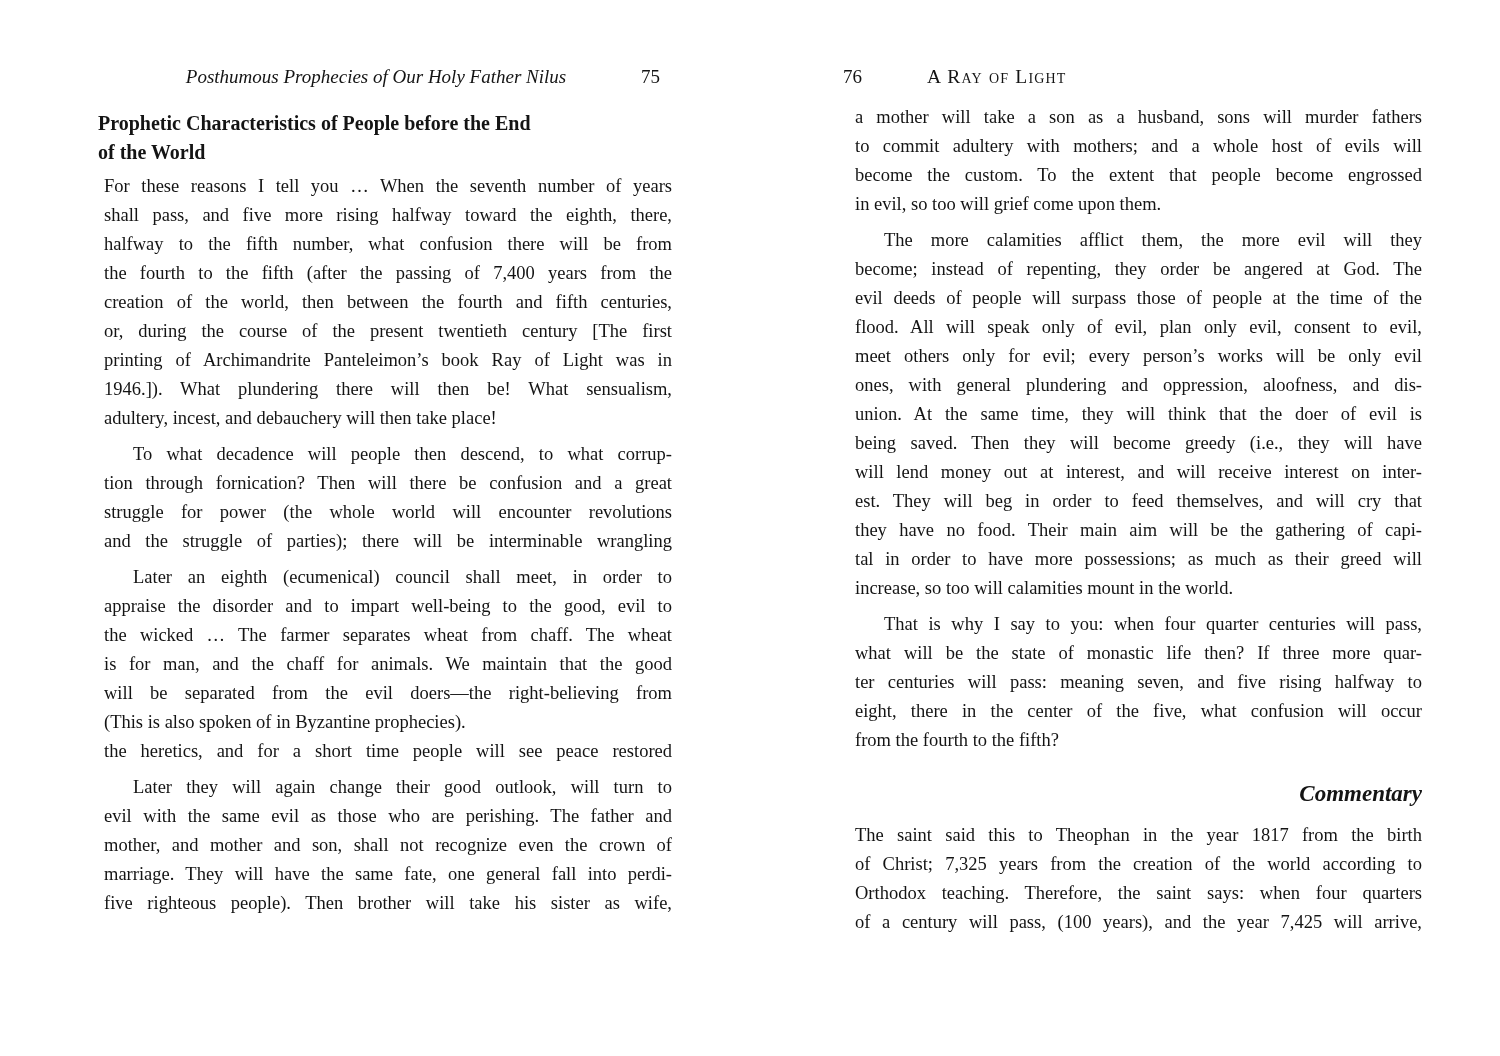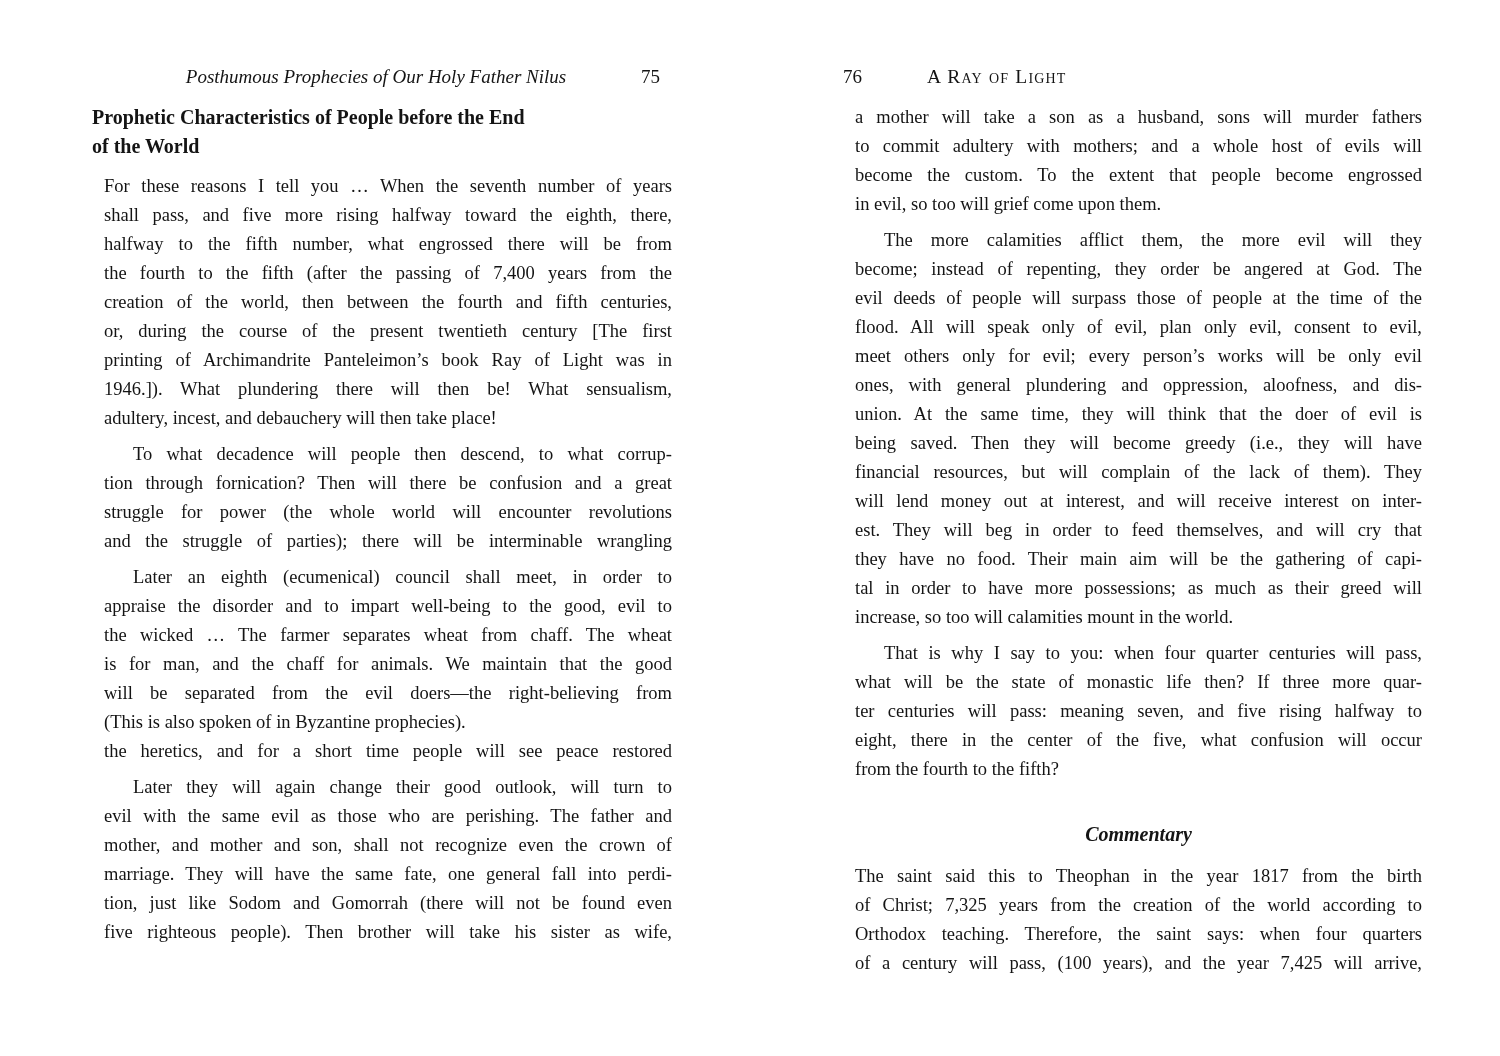--- a/index.html
+++ b/index.html
@@ -51,21 +51,21 @@
     font-variant: small-caps;
     letter-spacing: 1.2px;
     font-size: 19.5px;
   }
 
   .section-heading {
     position: absolute;
     top: 103px;
     left: 0;
     width: 100%;
-    margin: 0;
+    margin: 6px;
     font-size: 20px;
     font-weight: bold;
     line-height: 29px;
   }
   .section-heading .hl { text-align: left; }
 
   .body {
     position: absolute;
     left: 12px;
     width: 100%;
@@ -74,26 +74,26 @@
   }
   .page.left  .body { top: 172px; }
   .page.right .body { top: 103px; }
 
   .ln { text-align: justify; text-justify: inter-word; }
   .ln.j { text-align-last: justify; }
   .ln.ind { text-indent: 29px; margin-top: 7px; }
   .italic { }
 
   .commentary-heading {
-    margin: 36px 0 13px 0;
+    margin: 24px 0 13px 0;
     font-weight: bold;
     font-style: italic;
-    font-size: 20px;
+    font-size: 23px;
     line-height: 29px;
-    text-align: center;
+    text-align: right;
   }
 </style>
 </head>
 <body>
 
 <div class="spread">
 
   <section class="page left">
     <header class="running-head">
       <span class="rh-title">Posthumous Prophecies of Our Holy Father Nilus</span>
@@ -102,21 +102,21 @@
 
     <div class="section-heading">
       <div class="hl">Prophetic Characteristics of People before the End</div>
       <div class="hl">of the World</div>
     </div>
 
     <div class="body">
       <div class="para">
         <div class="ln j">For these reasons I tell you … When the seventh number of years</div>
         <div class="ln j">shall pass, and five more rising halfway toward the eighth, there,</div>
-        <div class="ln j">halfway to the fifth number, what engrossed there will be from</div>
+        <div class="ln j">halfway to the fifth number, what confusion there will be from</div>
         <div class="ln j">the fourth to the fifth (after the passing of 7,400 years from the</div>
         <div class="ln j">creation of the world, then between the fourth and fifth centuries,</div>
         <div class="ln j">or, during the course of the present twentieth century [The first</div>
         <div class="ln j"><span>printing of Archimandrite Panteleimon’s book </span><span class="italic">Ray of Light</span><span> was in</span></div>
         <div class="ln j">1946.]). What plundering there will then be! What sensualism,</div>
         <div class="ln">adultery, incest, and debauchery will then take place!</div>
       </div>
 
       <div class="para">
         <div class="ln j ind">To what decadence will people then descend, to what corrup-</div>
@@ -133,21 +133,20 @@
         <div class="ln j">will be separated from the evil doers—the right-believing from</div>
         <div class="ln">(This is also spoken of in Byzantine prophecies).</div>
         <div class="ln j">the heretics, and for a short time people will see peace restored</div>
       </div>
 
       <div class="para">
         <div class="ln j ind">Later they will again change their good outlook, will turn to</div>
         <div class="ln j">evil with the same evil as those who are perishing. The father and</div>
         <div class="ln j">mother, and mother and son, shall not recognize even the crown of</div>
         <div class="ln j">marriage. They will have the same fate, one general fall into perdi-</div>
-        <div class="ln j">tion, just like Sodom and Gomorrah (there will not be found even</div>
         <div class="ln j">five righteous people). Then brother will take his sister as wife,</div>
       </div>
     </div>
   </section>
 
   <section class="page right">
     <header class="running-head">
       <span class="folio">76</span>
       <span class="rh-title">A Ray of Light</span>
     </header>
@@ -162,21 +161,20 @@
 
       <div class="para">
         <div class="ln j ind">The more calamities afflict them, the more evil will they</div>
         <div class="ln j">become; instead of repenting, they order be angered at God. The</div>
         <div class="ln j">evil deeds of people will surpass those of people at the time of the</div>
         <div class="ln j">flood. All will speak only of evil, plan only evil, consent to evil,</div>
         <div class="ln j">meet others only for evil; every person’s works will be only evil</div>
         <div class="ln j">ones, with general plundering and oppression, aloofness, and dis-</div>
         <div class="ln j">union. At the same time, they will think that the doer of evil is</div>
         <div class="ln j">being saved. Then they will become greedy (i.e., they will have</div>
-        <div class="ln j">financial resources, but will complain of the lack of them). They</div>
         <div class="ln j">will lend money out at interest, and will receive interest on inter-</div>
         <div class="ln j">est. They will beg in order to feed themselves, and will cry that</div>
         <div class="ln j">they have no food. Their main aim will be the gathering of capi-</div>
         <div class="ln j">tal in order to have more possessions; as much as their greed will</div>
         <div class="ln">increase, so too will calamities mount in the world.</div>
       </div>
 
       <div class="para">
         <div class="ln j ind">That is why I say to you: when four quarter centuries will pass,</div>
         <div class="ln j">what will be the state of monastic life then? If three more quar-</div>

